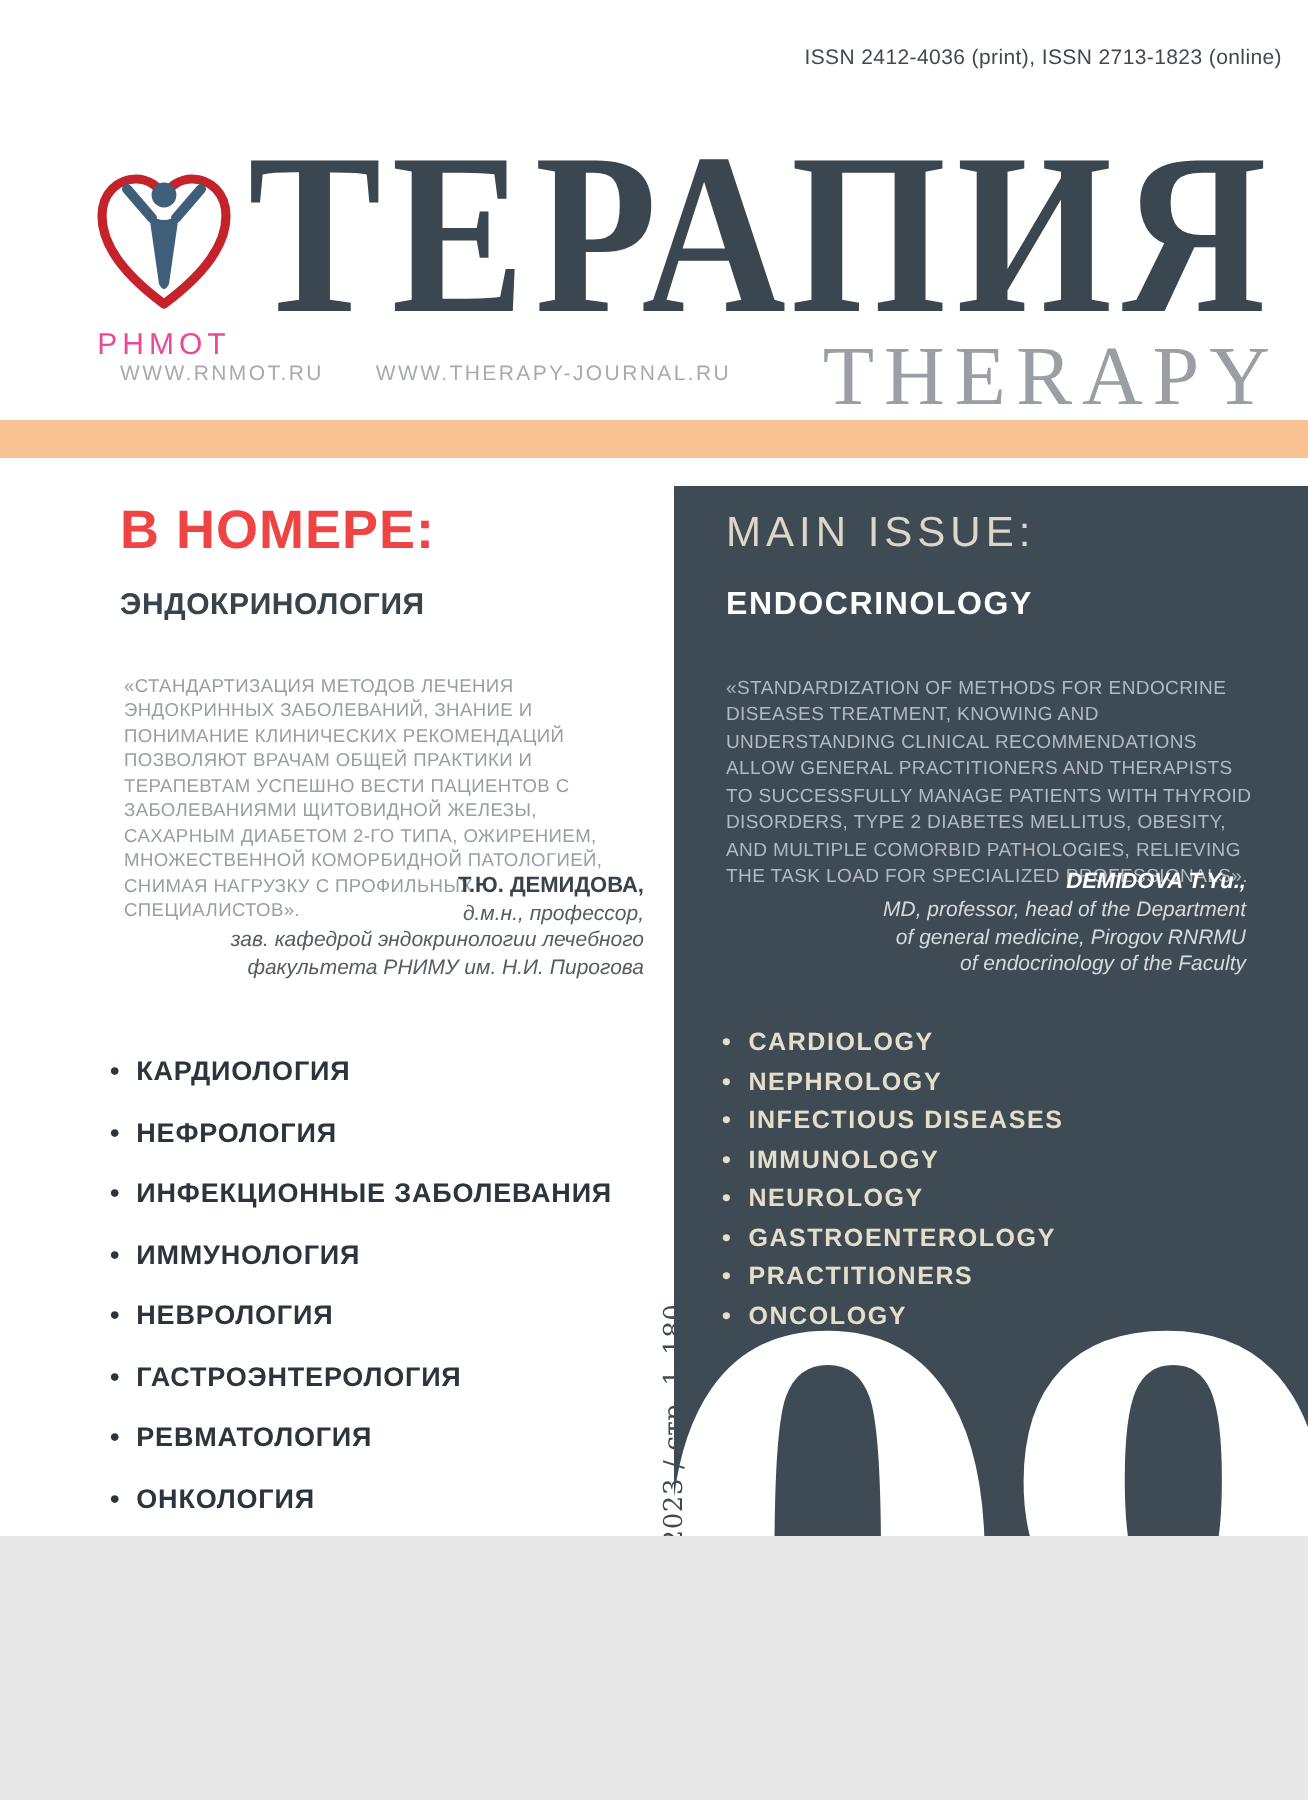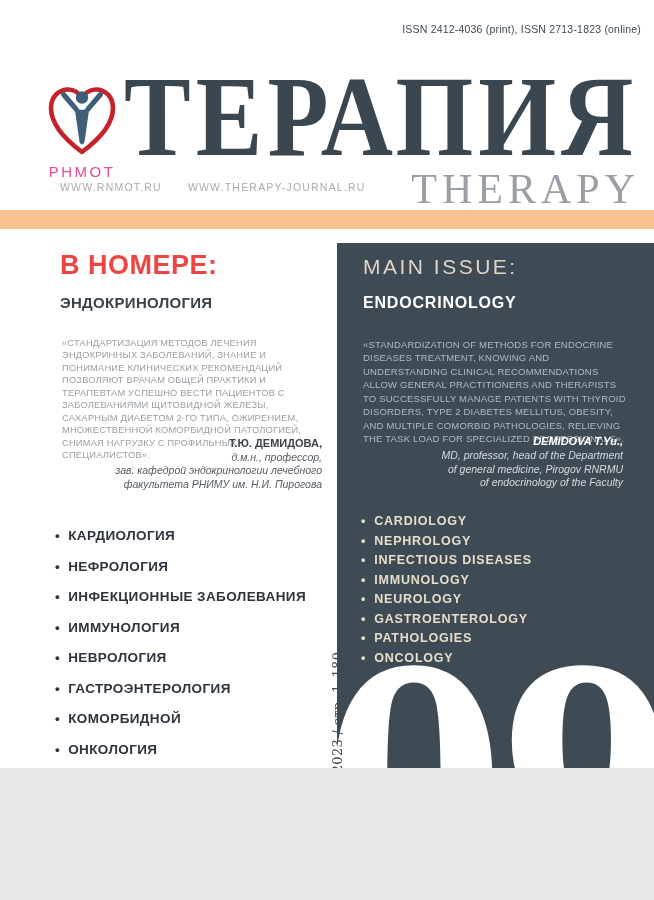--- a/index.html
+++ b/index.html
@@ -134,21 +134,21 @@
       <li>
         <span class="bullet">•</span>
         <span>НЕВРОЛОГИЯ</span>
       </li>
       <li>
         <span class="bullet">•</span>
         <span>ГАСТРОЭНТЕРОЛОГИЯ</span>
       </li>
       <li>
         <span class="bullet">•</span>
-        <span>КОМОРБИДНОЙ</span>
+        <span>РЕВМАТОЛОГИЯ</span>
       </li>
       <li>
         <span class="bullet">•</span>
         <span>ОНКОЛОГИЯ</span>
       </li>
     </ul>
 
   <div class="panel">
     <div class="bignum">09</div>
     <div class="year">2023</div>
@@ -184,21 +184,21 @@
         <li>
           <span class="bullet">•</span>
           <span>NEUROLOGY</span>
         </li>
         <li>
           <span class="bullet">•</span>
           <span>GASTROENTEROLOGY</span>
         </li>
         <li>
           <span class="bullet">•</span>
-          <span>PATHOLOGIES</span>
+          <span>PRACTITIONERS</span>
         </li>
         <li>
           <span class="bullet">•</span>
           <span>ONCOLOGY</span>
         </li>
       </ul>
   </div>
 
   <div class="issue-info">№ 9 (71) / том 9 / 2023 / стр. 1–180</div>
 

